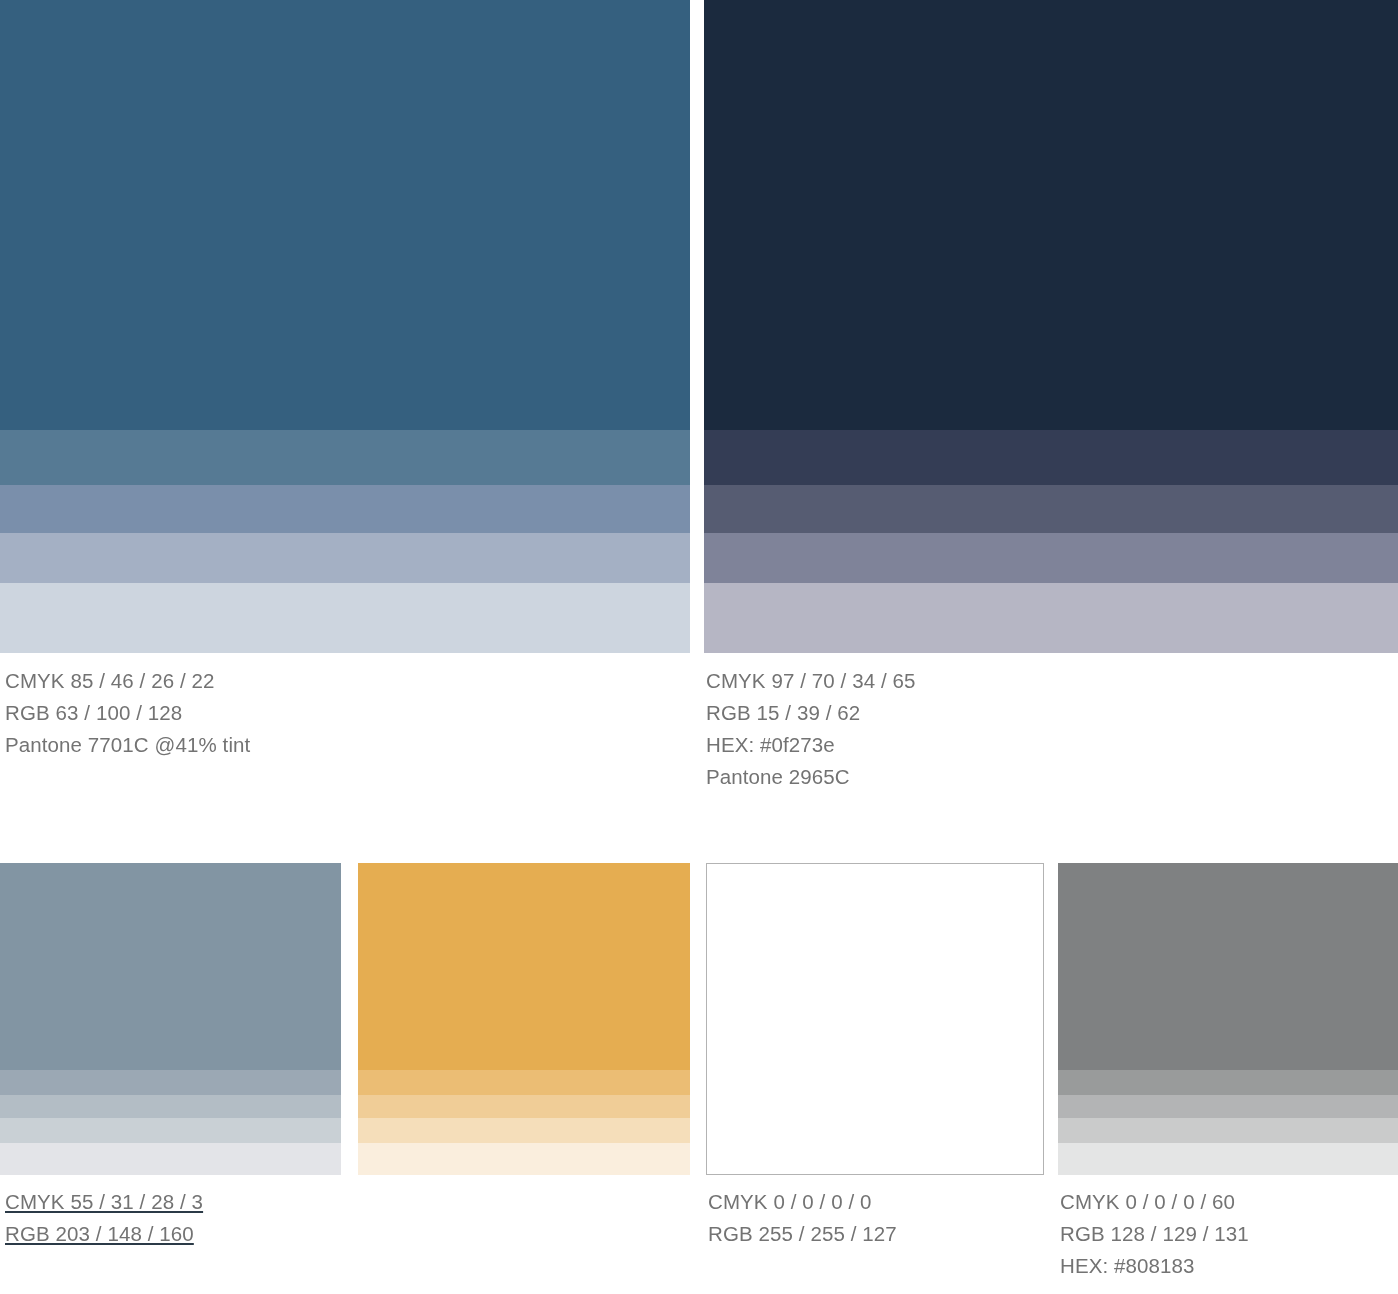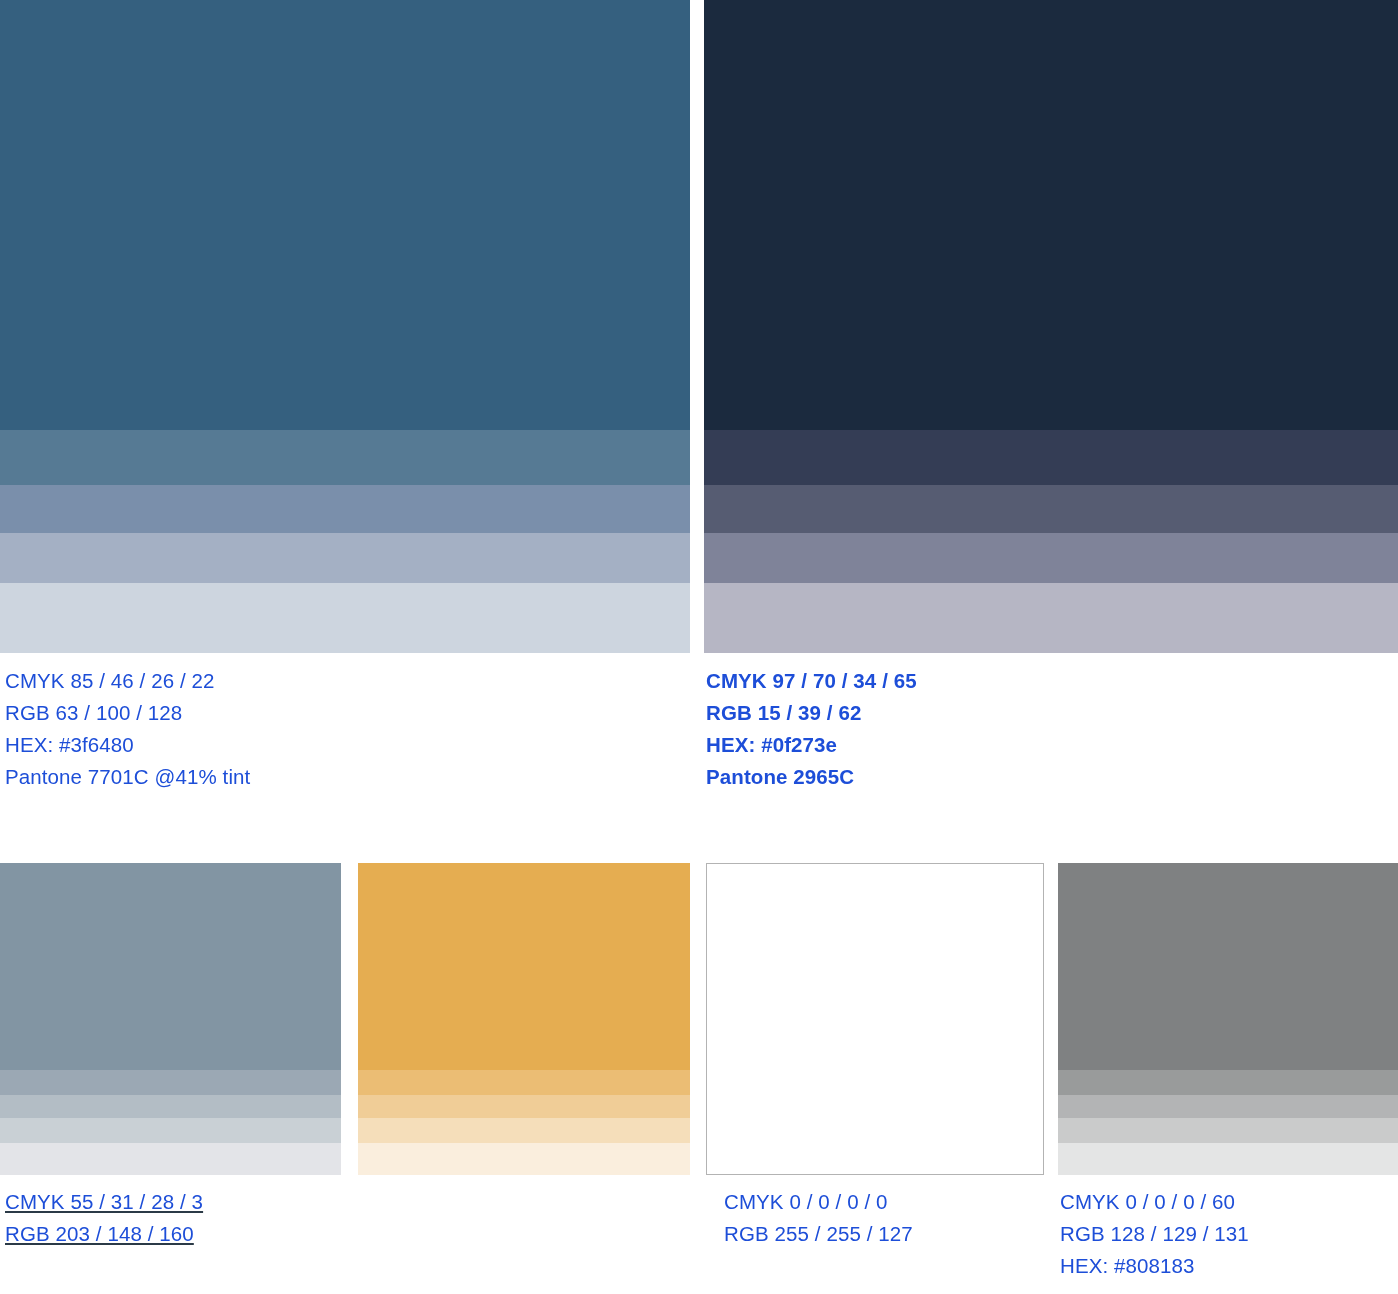--- a/index.html
+++ b/index.html
@@ -47,40 +47,40 @@
 
   
   .spec-block {
     margin-top: 0;
     padding-top: 0;
   }
   .spec-line {
     font-size: 20.5px;
     line-height: 32px;
     letter-spacing: 0.1px;
-    color: #1d4ed8;
+    color: #737373;
     white-space: nowrap;
   }
 
   
   #card-primary       { left: 0px;    top: 0px;   width: 690px; }
   #card-dark          { left: 704px;  top: 0px;   width: 694px; }
 
   #specs-primary      { left: 5px;    top: 665px; width: 690px; }
   #specs-dark         { left: 706px;  top: 665px; width: 690px; }
 
   
   #card-steel         { left: 0px;    top: 863px; width: 341px; }
   #card-gold          { left: 358px;  top: 863px; width: 332px; }
   #card-white         { left: 706px;  top: 863px; width: 338px; }
   #card-gray          { left: 1058px; top: 863px; width: 340px; }
 
   #specs-steel        { left: 5px;    top: 1186px; width: 345px; text-decoration: underline; }
   #specs-gold         { left: 362px;  top: 1186px; width: 345px; }
-  #specs-white        { left: 708px;  top: 1186px; width: 345px; margin-left: 16px; }
+  #specs-white        { left: 708px;  top: 1186px; width: 345px; }
   #specs-gray         { left: 1060px; top: 1186px; width: 345px; }
 </style>
 </head>
 <body style="background: rgb(255, 255, 255); color: rgb(43, 58, 71);">
 
 <div class="palette-page">
 
   <div class="swatch-card" id="card-primary">
     <div class="swatch-stack">
       <div class="swatch-base" style="height:430px; background:#35607f;"></div>
@@ -97,25 +97,24 @@
       <div class="tint-band" style="height:55px;  background:#343d55;"></div>
       <div class="tint-band" style="height:48px;  background:#565c72;"></div>
       <div class="tint-band" style="height:50px;  background:#7f8399;"></div>
       <div class="tint-band" style="height:70px;  background:#b6b6c4;"></div>
     </div>
   </div>
 
   <div class="spec-block" id="specs-primary" style="position:absolute;">
     <div class="spec-line">CMYK 85 / 46 / 26 / 22</div>
     <div class="spec-line">RGB 63 / 100 / 128</div>
-    <div class="spec-line">HEX: #3f6480</div>
     <div class="spec-line">Pantone 7701C @41% tint</div>
   </div>
 
-  <div class="spec-block" id="specs-dark" style="position:absolute;font-weight:bold;">
+  <div class="spec-block" id="specs-dark" style="position:absolute;">
     <div class="spec-line">CMYK 97 / 70 / 34 / 65</div>
     <div class="spec-line">RGB 15 / 39 / 62</div>
     <div class="spec-line">HEX: #0f273e</div>
     <div class="spec-line">Pantone 2965C</div>
   </div>
 
   <div class="swatch-card" id="card-steel">
     <div class="swatch-stack">
       <div class="swatch-base" style="height:207px; background:#8295a3;"></div>
       <div class="tint-band" style="height:25px;  background:#9ba8b4;"></div>

